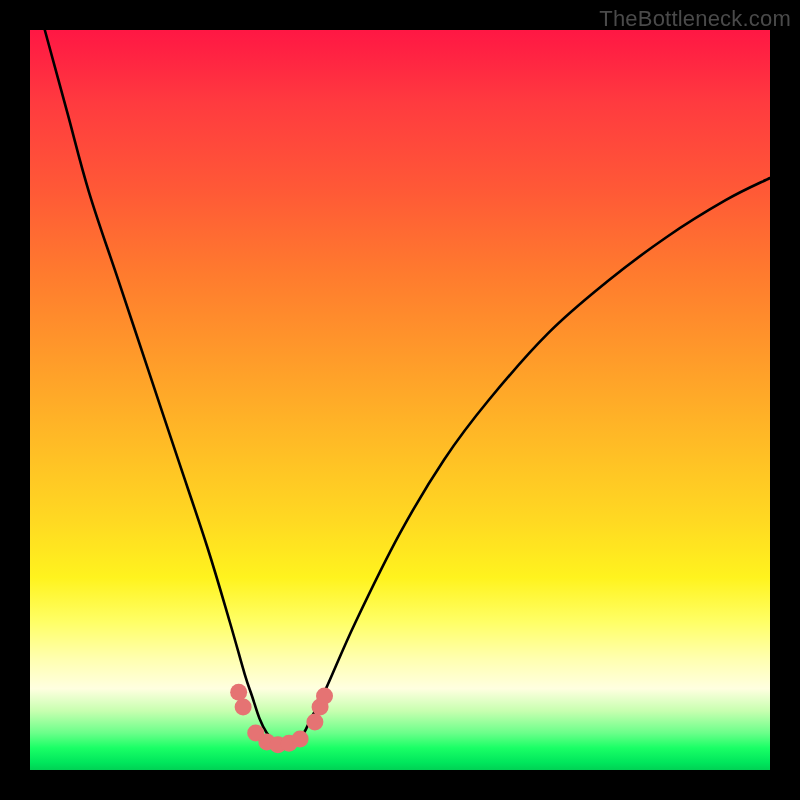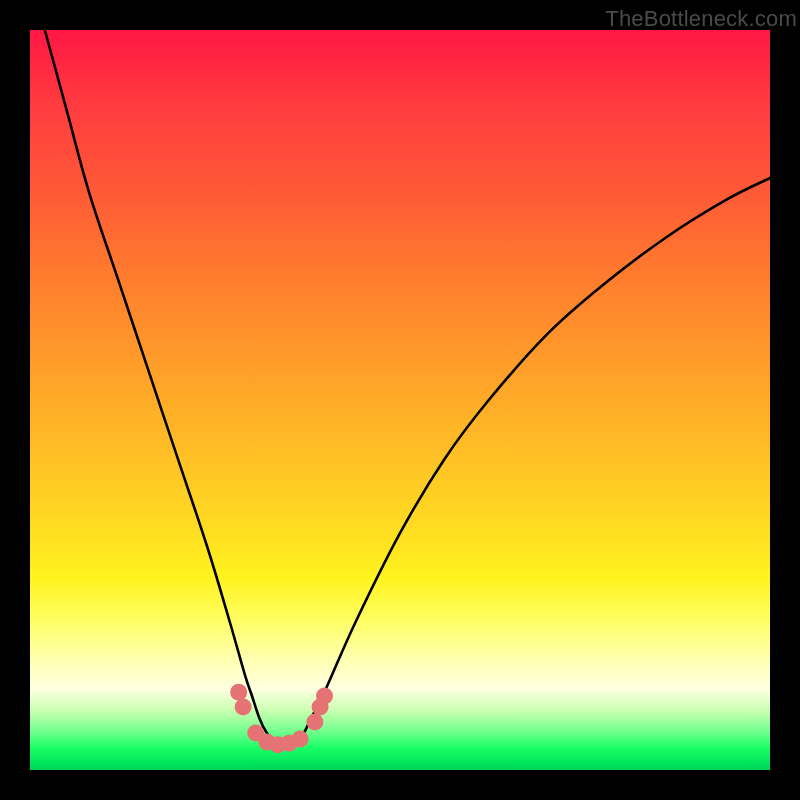--- a/index.html
+++ b/index.html
@@ -39,21 +39,21 @@
       #c8ffb0 92%,
       #6bff8a 95%,
       #1aff66 97%,
       #00e65c 99%,
       #00d154 100%
     );
   }
   .watermark {
     position: absolute;
     top: 6px;
-    right: 3px;
+    right: 9px;
     color: #4a4a4a;
     font-size: 22px;
     font-weight: 500;
     letter-spacing: 0.2px;
     z-index: 5;
     user-select: none;
   }
   svg.curve {
     position: absolute;
     left: 0;

